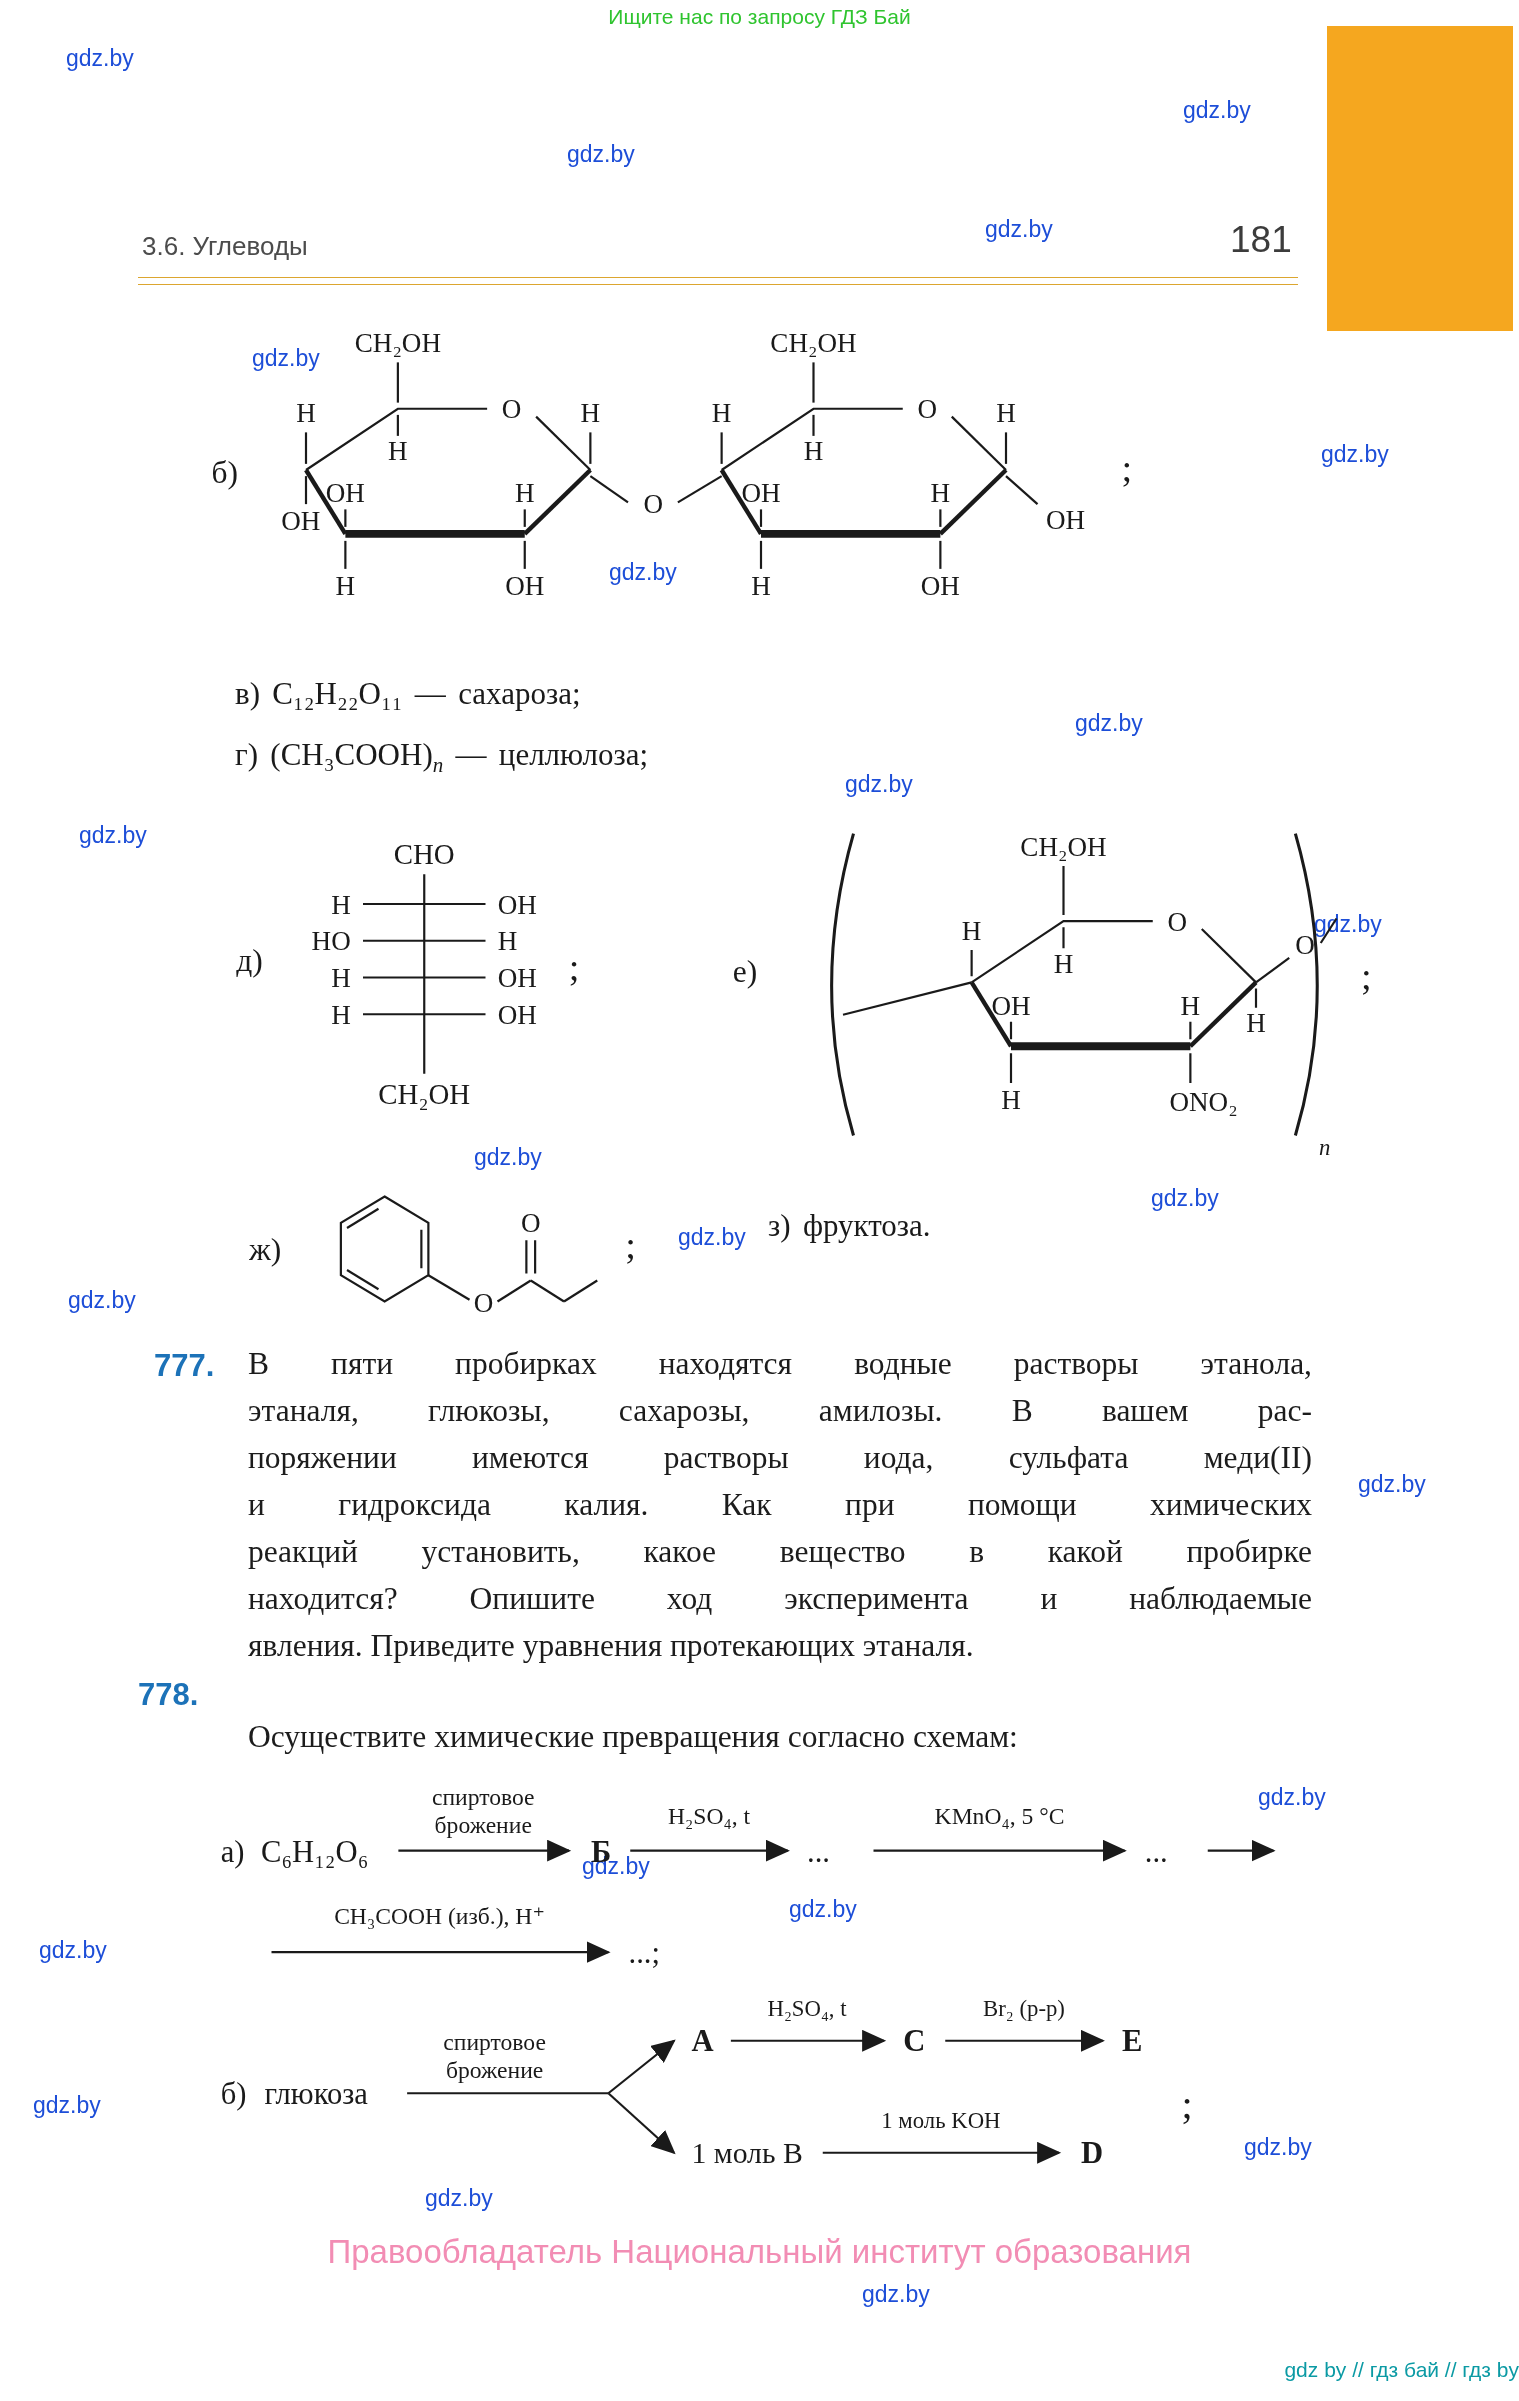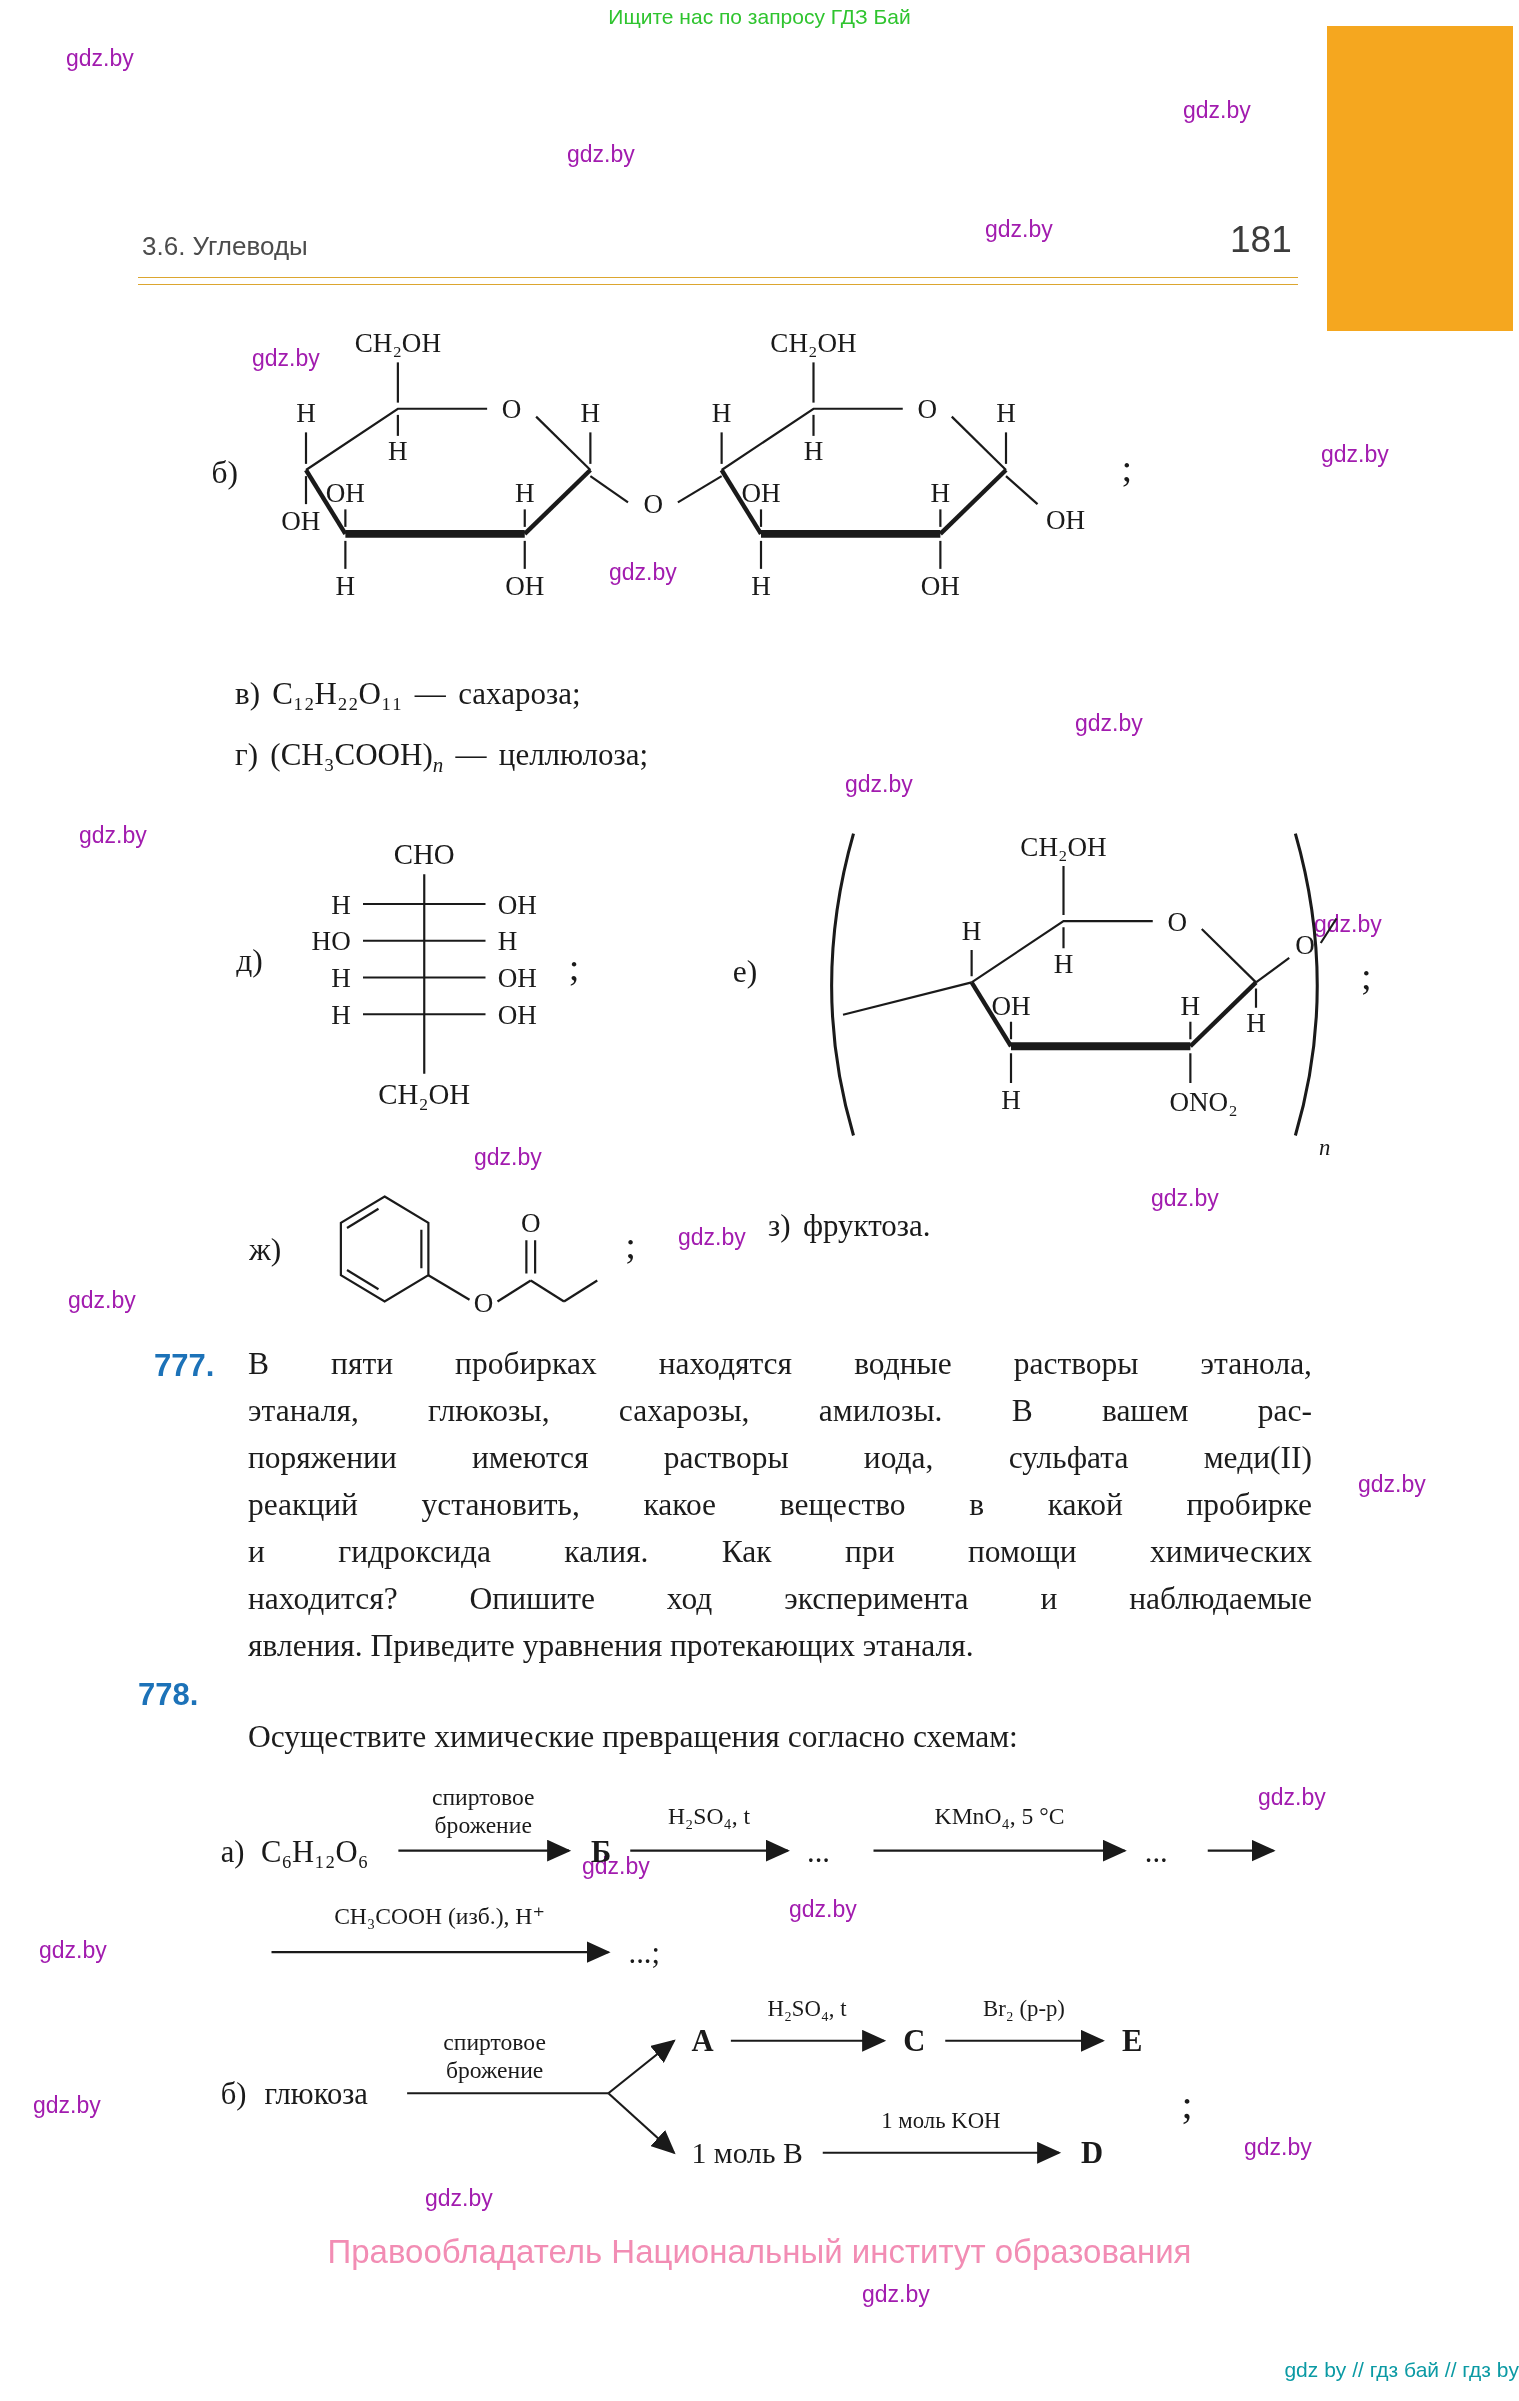--- a/index.html
+++ b/index.html
@@ -1,20 +1,20 @@
 <!DOCTYPE html>
 <html style="font-size:14px"><head>
 <meta charset="utf-8">
 <style>
   * { margin:0; padding:0; box-sizing:border-box; }
   html,body { background:#ffffff; }
   .page { position:relative; width:1519px; height:2401px; background:#ffffff; overflow:hidden;
           font-family:"Liberation Serif","DejaVu Serif","DejaVu Sans",serif; color:#1a1a1a; }
   .abs { position:absolute; }
-  .wm { position:absolute; font:23px/1.1 "Liberation Sans",sans-serif; color:#a21caf; white-space:nowrap; }
+  .wm { position:absolute; font:23px/1.1 "Liberation Sans",sans-serif; color:#1d4ed8; white-space:nowrap; }
   .top-note { position:absolute; top:5.3px; left:0; width:100%; text-align:center;
               font:21px "Liberation Sans",sans-serif; color:#2fc42f; }
   .orange { position:absolute; left:1327px; top:26px; width:186px; height:305px; background:#f5a71f; }
   .header-title { position:absolute; left:142px; top:231px; font:26px "Liberation Sans",sans-serif; color:#4c4c4c; }
   .page-num { position:absolute; left:1230px; top:219px; font:37px "Liberation Sans",sans-serif; color:#3c3c3c; }
   .hrule { position:absolute; left:138px; top:277px; width:1160px; height:7.9px;
            border-top:1.8px solid #dca62f; border-bottom:1.8px solid #dca62f; }
   .fline { position:absolute; font-size:31px; color:#1a1a1a; display:flex; gap:12.3px; align-items:baseline; white-space:nowrap; }
   .fline sub { font-size:21px; font-style:italic; }
   svg text { font-family:"Liberation Serif","DejaVu Serif","DejaVu Sans",serif; fill:#1a1a1a; }
@@ -224,22 +224,22 @@
   <div class="fline" style="left:768px;top:1208px">
     <span>з)</span>
     <span>фруктоза.</span>
   </div>
 
   <div class="pnum" style="left:154px;top:1348px">777.</div>
   <div class="ptext" style="top:1346px">
     <div class="p777-line jst">В пяти пробирках находятся водные растворы этанола,</div>
     <div class="p777-line jst">этаналя, глюкозы, сахарозы, амилозы. В вашем рас-</div>
     <div class="p777-line jst">поряжении имеются растворы иода, сульфата меди(II)</div>
+    <div class="p777-line jst">и гидроксида калия. Как при помощи химических</div>
     <div class="p777-line jst">реакций установить, какое вещество в какой пробирке</div>
-    <div class="p777-line jst">и гидроксида калия. Как при помощи химических</div>
     <div class="p777-line jst">находится? Опишите ход эксперимента и наблюдаемые</div>
     <div class="p777-line">явления. Приведите уравнения протекающих этаналя.</div>
   </div>
 
   <div class="pnum" style="left:138px;top:1677px">778.</div>
   <div class="ptext" style="top:1719px">Осуществите химические превращения согласно схемам:</div>
 
   <svg class="abs" style="left:219px;top:1770px" width="1155" height="219" viewBox="0 0 1320 250">
     <g stroke="#1a1a1a" stroke-width="2.5" fill="none">
       <path d="M205,92 L400,92" marker-end="url(#arr)"></path>

